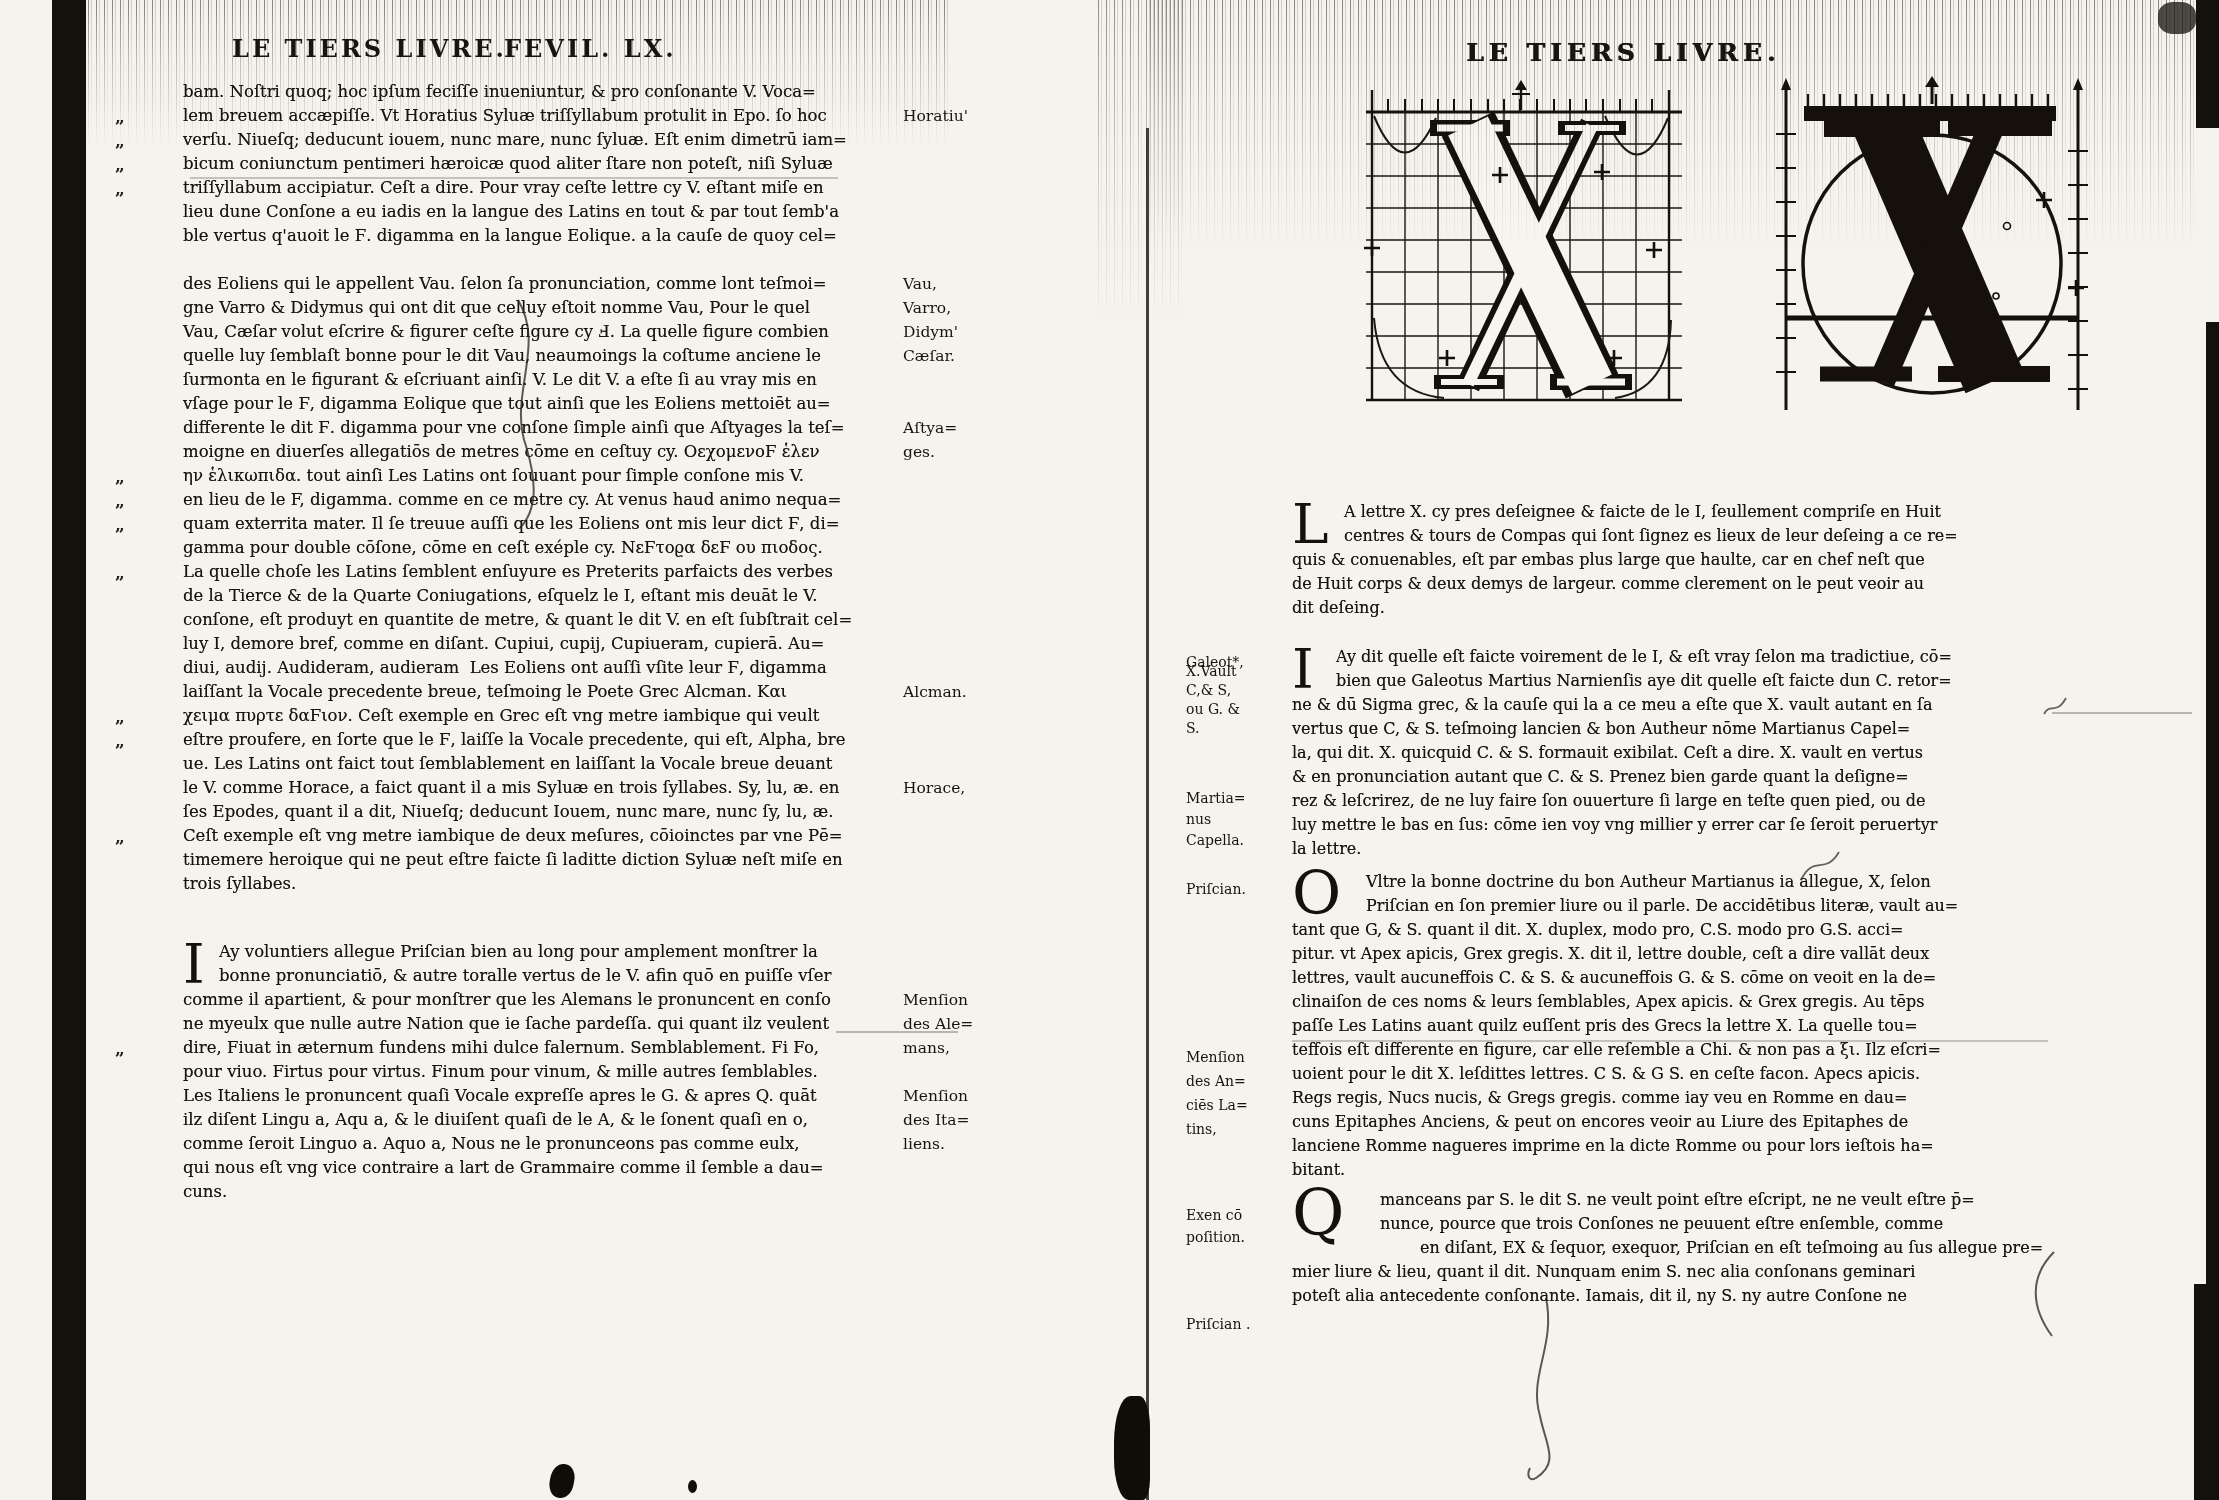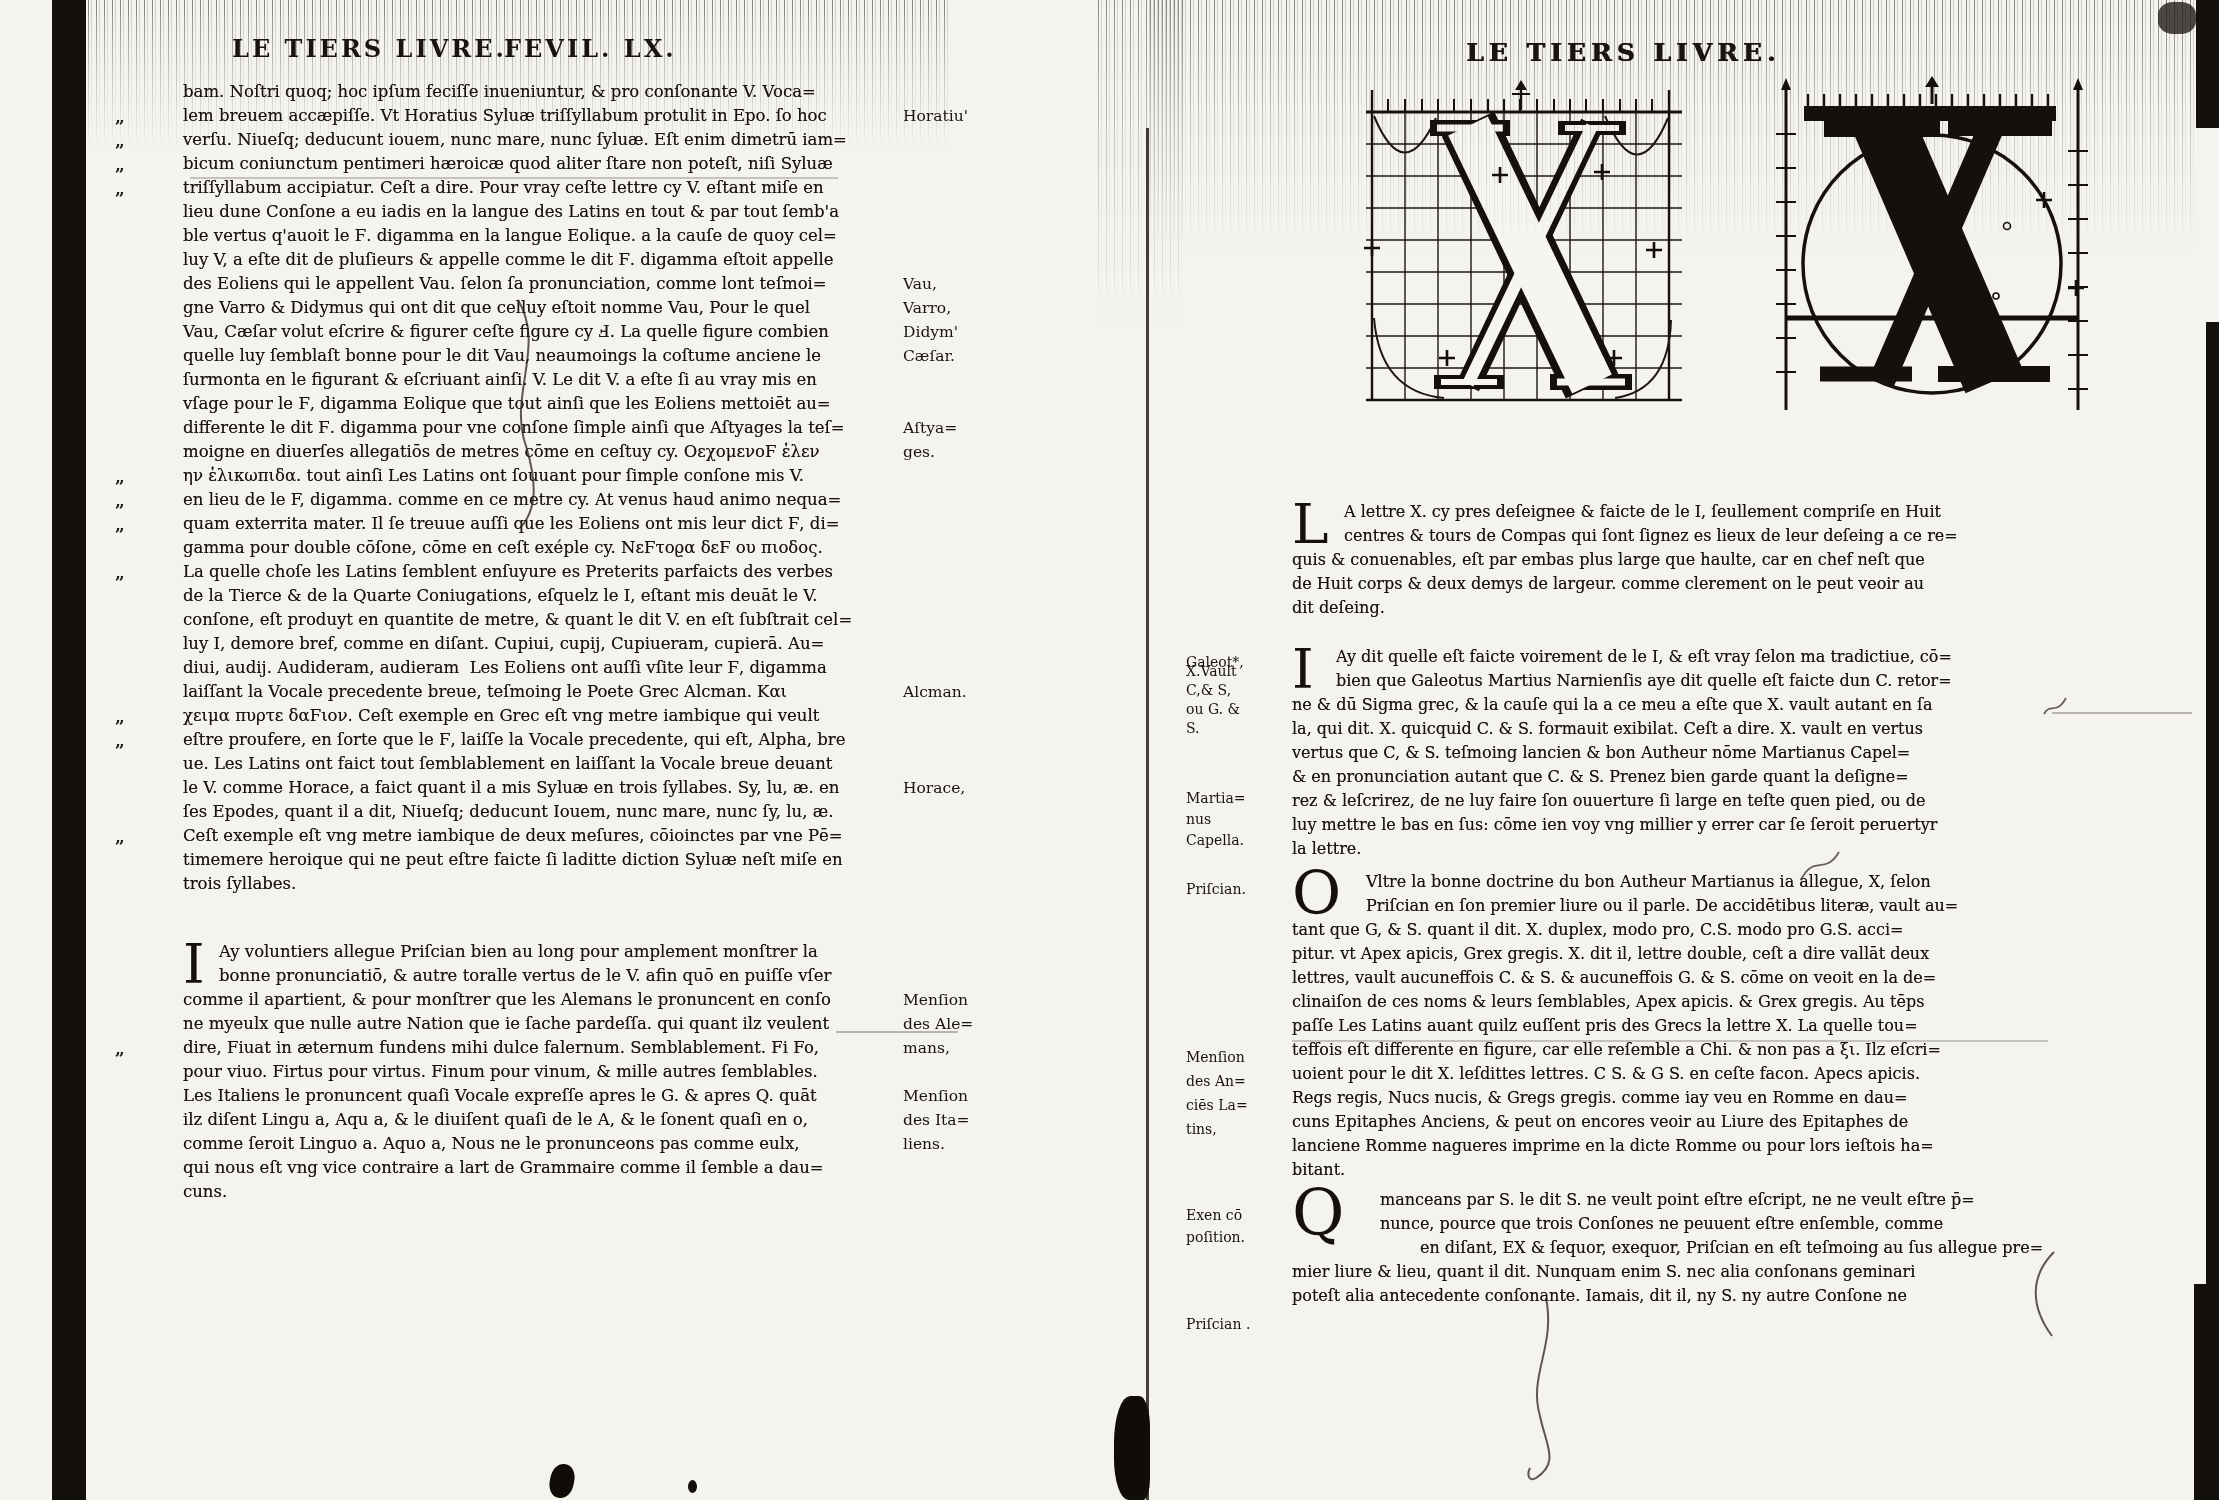--- a/index.html
+++ b/index.html
@@ -83,21 +83,20 @@
         <span class="t">lieu dune Conſone a eu iadis en la langue des Latins en tout &amp; par tout ſemb'a</span>
         <span class="m"></span>
       </div>
       <div class="line">
         <span class="q"></span>
         <span class="t">ble vertus q'auoit le Ϝ. digamma en la langue Eolique. a la cauſe de quoy cel=</span>
         <span class="m"></span>
       </div>
       <div class="line">
         <span class="q"></span>
-        <span class="t">luy V, a eſte dit de pluſieurs &amp; appelle comme le dit Ϝ. digamma eſtoit appelle</span>
         <span class="m"></span>
       </div>
       <div class="line">
         <span class="q"></span>
         <span class="t">des Eoliens qui le appellent Vau. ſelon ſa pronunciation, comme lont teſmoi=</span>
         <span class="m">Vau,</span>
       </div>
       <div class="line">
         <span class="q"></span>
         <span class="t">gne Varro &amp; Didymus qui ont dit que celluy eſtoit nomme Vau, Pour le quel</span>
@@ -401,24 +400,24 @@
   <div class="line">
         <span class="t">Ay dit quelle eſt faicte voirement de le I, &amp; eſt vray ſelon ma tradictiue, cō=</span>
       </div>
       <div class="line">
         <span class="t">bien que Galeotus Martius Narnienſis aye dit quelle eſt faicte dun C. retor=</span>
       </div>
       <div class="line">
         <span class="t">ne &amp; dū Sigma grec, &amp; la cauſe qui la a ce meu a eſte que X. vault autant en ſa</span>
       </div>
       <div class="line">
+        <span class="t">vertus que C, &amp; S. teſmoing lancien &amp; bon Autheur nōme Martianus Capel=</span>
+      </div>
+      <div class="line">
         <span class="t">la, qui dit. X. quicquid C. &amp; S. formauit exibilat. Ceſt a dire. X. vault en vertus</span>
-      </div>
-      <div class="line">
-        <span class="t">vertus que C, &amp; S. teſmoing lancien &amp; bon Autheur nōme Martianus Capel=</span>
       </div>
       <div class="line">
         <span class="t">&amp; en pronunciation autant que C. &amp; S. Prenez bien garde quant la deſigne=</span>
       </div>
       <div class="line">
         <span class="t">rez &amp; leſcrirez, de ne luy faire ſon ouuerture ſi large en teſte quen pied, ou de</span>
       </div>
       <div class="line">
         <span class="t">luy mettre le bas en ſus: cōme ien voy vng millier y errer car ſe ſeroit peruertyr</span>
       </div>

